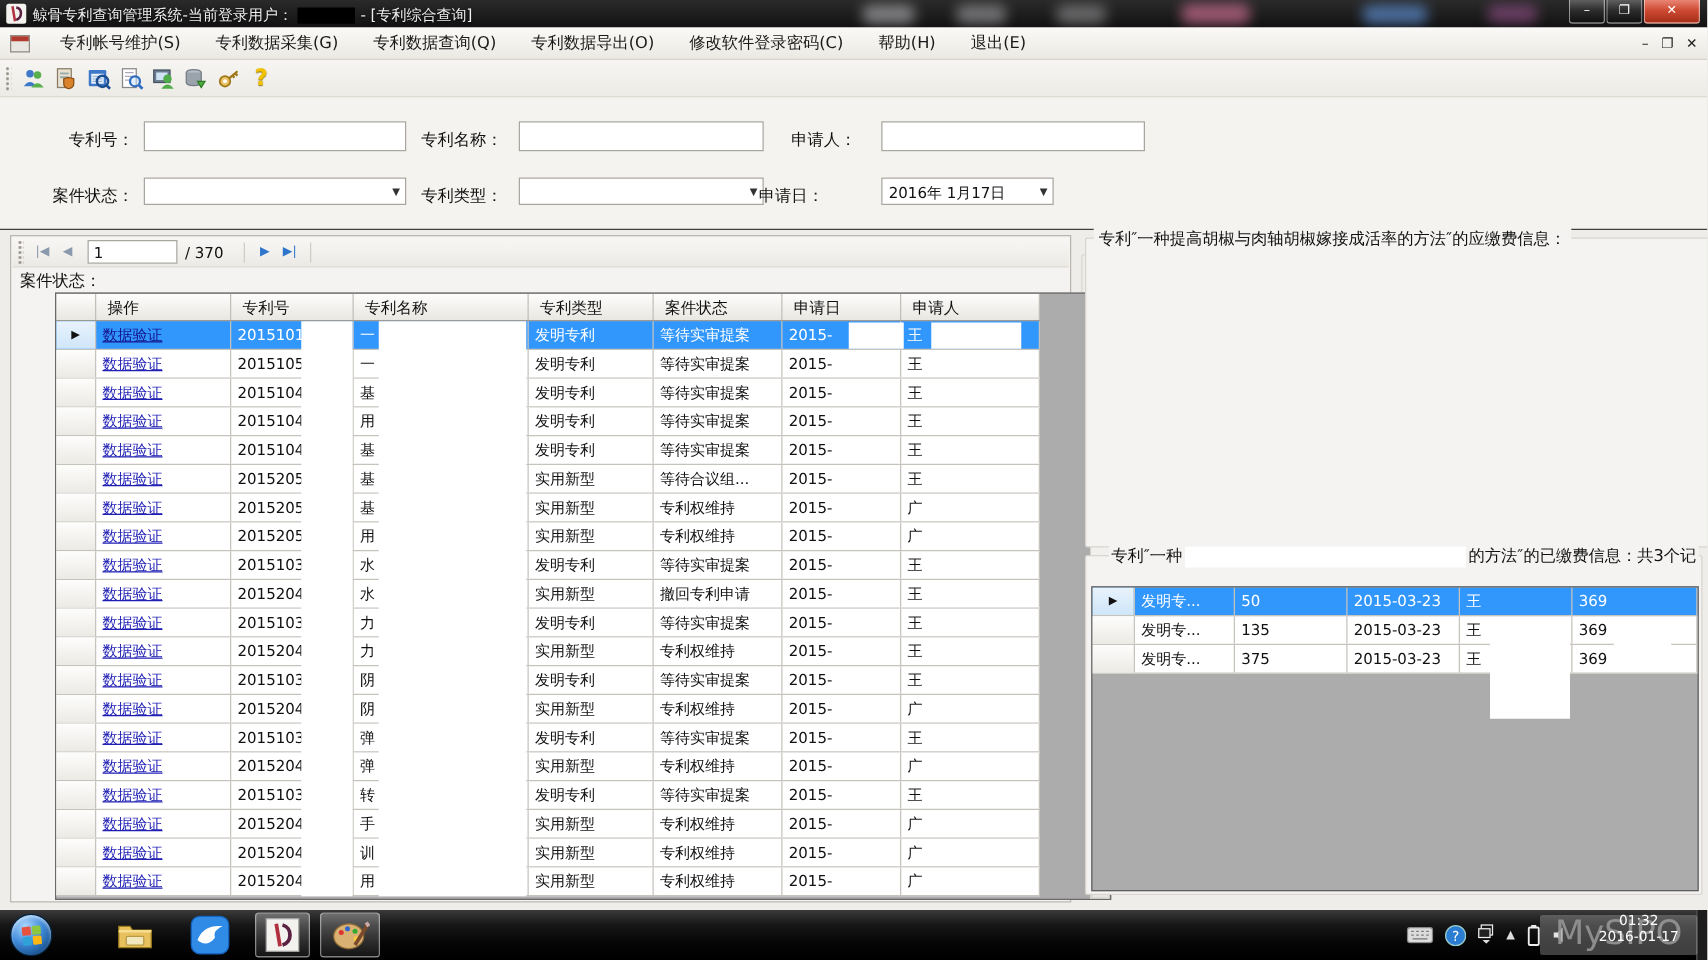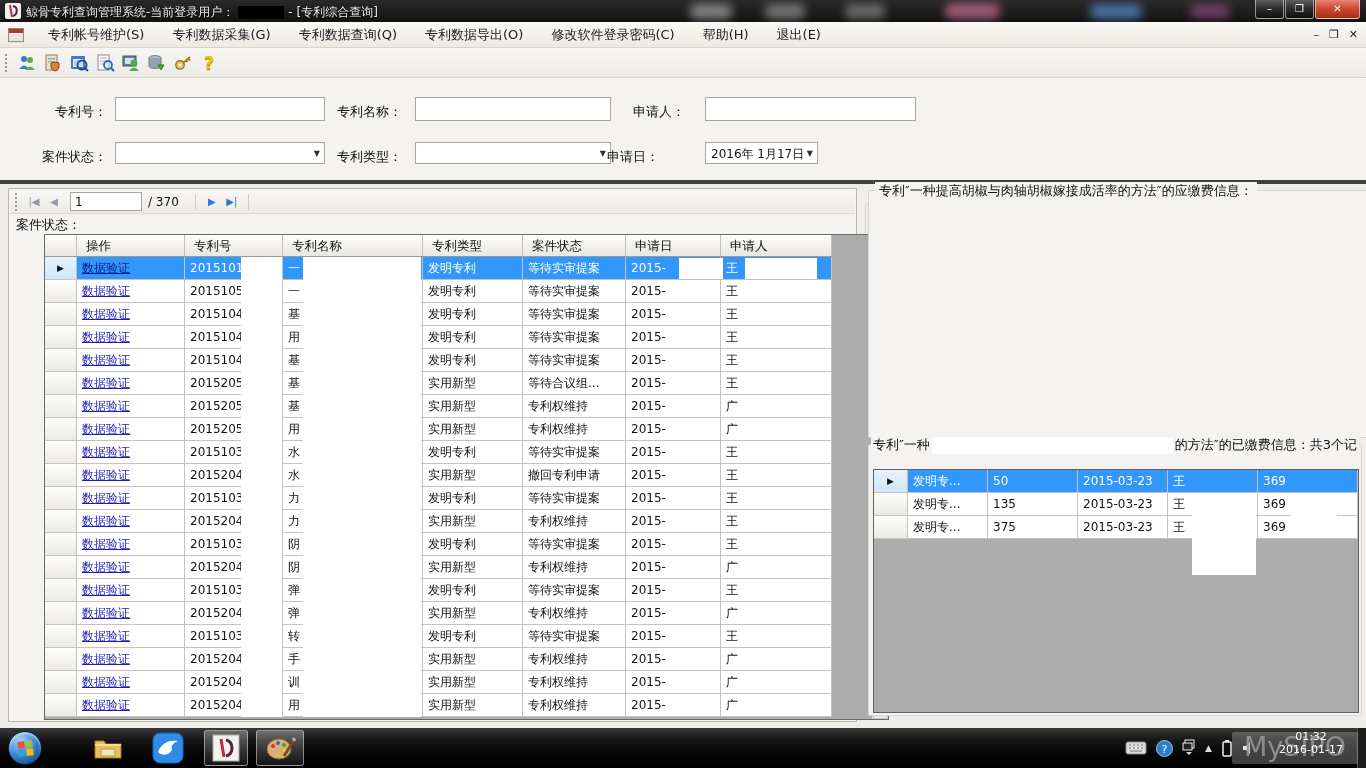--- a/index.html
+++ b/index.html
@@ -25,21 +25,21 @@
   .mitem { padding:0 14px; font-size:13px; line-height:25px; color:#1a1a1a; white-space:nowrap; }
   .mdictl { position:absolute; right:8px; top:0; display:flex; gap:10px; color:#222; font-size:11px; line-height:25px; }
 
   
   .toolbar { position:absolute; left:0; top:48px; width:1366px; height:30px; background:linear-gradient(#f6f5f2,#edebe6); border-bottom:1px solid #d7d4cd; display:flex; align-items:center; }
   .grip { width:5px; height:20px; margin:0 5px 0 4px; background-image:radial-gradient(circle,#9a968e 1px,transparent 1.3px); background-size:4px 4px; }
   .tico { width:22px; height:22px; margin:0 2px; display:flex; align-items:center; justify-content:center; border-radius:3px; }
   .help-glyph { font-size:18px; font-weight:bold; color:#f2c200; text-shadow:0 1px 1px #8a6d00; }
 
   
-  .formpanel { position:absolute; left:0; top:78px; width:1366px; height:106px; background:#f4f3f0; border-bottom:4px solid #404040; }
+  .formpanel { position:absolute; left:0; top:78px; width:1366px; height:106px; background:#f4f3f0; border-bottom:1px solid #404040; }
   .flabel { position:absolute; font-size:13px; color:#111; white-space:nowrap; }
   .tinput { position:absolute; background:#fff; border:1px solid #a9a6a0; height:24px; padding:0 4px; font-size:12px; }
   .combo { position:absolute; background:#fff; border:1px solid #a9a6a0; height:22px; }
   .combo .arr { position:absolute; right:4px; top:6px; font-size:8px; color:#333; }
   .combo .cval { position:absolute; left:5px; top:3px; font-size:12px; }
   .dategroup { position:absolute; left:865px; top:125px; width:178px; height:50px; border:1px solid #d9d6d0; border-radius:3px; }
   .dategroup .glabel { position:absolute; left:8px; top:-9px; background:#f4f3f0; padding:0 3px; font-size:13px; }
   .radio { position:absolute; display:flex; align-items:center; gap:5px; font-size:13px; }
   .rdot { width:13px; height:13px; border-radius:50%; border:1px solid #8a8a8a; background:radial-gradient(circle at 35% 30%,#fff,#dcdcdc); position:relative; }
   .rdot.on:after { content:""; position:absolute; left:3px; top:3px; width:5px; height:5px; border-radius:50%; background:#2d5fbb; }
@@ -66,21 +66,21 @@
   .prow.sel .link { color:#14148c; }
   .prow.sel .csel { background:linear-gradient(#e8f2fc,#cfe6f9); color:#111; }
   .vscroll { position:absolute; right:0; top:0; width:16px; height:484px; background:#f1f0ee; border-left:1px solid #d8d5d0; }
   .varr { position:absolute; left:0; width:15px; height:17px; background:linear-gradient(#fbfbfa,#e6e4df); border:1px solid #d0cdc7; text-align:center; font-size:7px; color:#4f4f4f; line-height:16px; }
   .vthumb { position:absolute; left:1px; top:19px; width:13px; height:62px; background:linear-gradient(90deg,#dcdcdc,#c7c7c7); border:1px solid #a5a5a5; border-radius:2px; }
   .redact { position:absolute; background:#fff; }
 
   
   .groupbox { position:absolute; background:#f4f3f1; border:1px solid #d8d5d0; border-radius:2px; }
   .glegend { position:absolute; left:6px; top:-9px; background:#f4f3f1; padding:0 4px; font-size:13px; white-space:nowrap; }
-  .glegend2 { position:absolute; left:2px; right:2px; top:-9px; display:flex; align-items:center; font-size:13px; }
+  .glegend2 { position:absolute; left:18px; right:2px; top:-9px; display:flex; align-items:center; font-size:13px; }
   .glegend2 .lt { background:#f4f3f1; padding:0 2px; white-space:nowrap; }
   .glegend2 .spacer { flex:1; height:17px; background:#fff; }
   .rtable { position:absolute; border:1px solid #5f5f5f; background:#acacac; overflow:hidden; }
   .dhead { display:grid; grid-template-columns:36px 150px 150px 148px; height:22px; background:linear-gradient(#fdfdfc,#e9e7e2); border-bottom:1px solid #9d9a94; }
   .fhead { display:grid; grid-template-columns:34px 80px 90px 90px 90px 100px; height:36px; background:linear-gradient(#fdfdfc,#e9e7e2); border-bottom:1px solid #9d9a94; }
   .fhc { padding:2px 6px; font-size:12.5px; line-height:15px; border-right:1px solid #c2bfb9; overflow:hidden; }
   .frow { display:grid; grid-template-columns:34px 80px 90px 90px 90px 100px; height:23px; background:#fff; border-bottom:1px solid #c6c3bd; }
   .frow.sel { background:#3297fd; color:#fff; }
   .frow.sel .csel { background:linear-gradient(#e8f2fc,#cfe6f9); color:#111; }
 
@@ -211,21 +211,21 @@
 
     <div class="flabel" style="left:42px;top:70px">案件状态：</div>
     <div class="combo" style="left:115px;top:64px;width:210px">
         <span class="arr">▼</span>
       </div>
     <div class="flabel" style="left:337px;top:70px">专利类型：</div>
     <div class="combo" style="left:415px;top:64px;width:196px">
         <span class="arr">▼</span>
       </div>
     <div class="flabel" style="left:607px;top:70px">申请日：</div>
-    <div class="combo" style="left:705px;top:64px;width:113px">
+    <div class="combo" style="left:705px;top:64px;width:138px">
       <span class="cval">2016年 1月17日</span>
       <span class="arr">▼</span>
     </div>
 
     <div class="dategroup">
       <div class="glabel">日期设置：</div>
       <div class="radio" style="left:20px;top:22px">
           <span class="rdot on"></span>
           <span>之前</span>
         </div>

